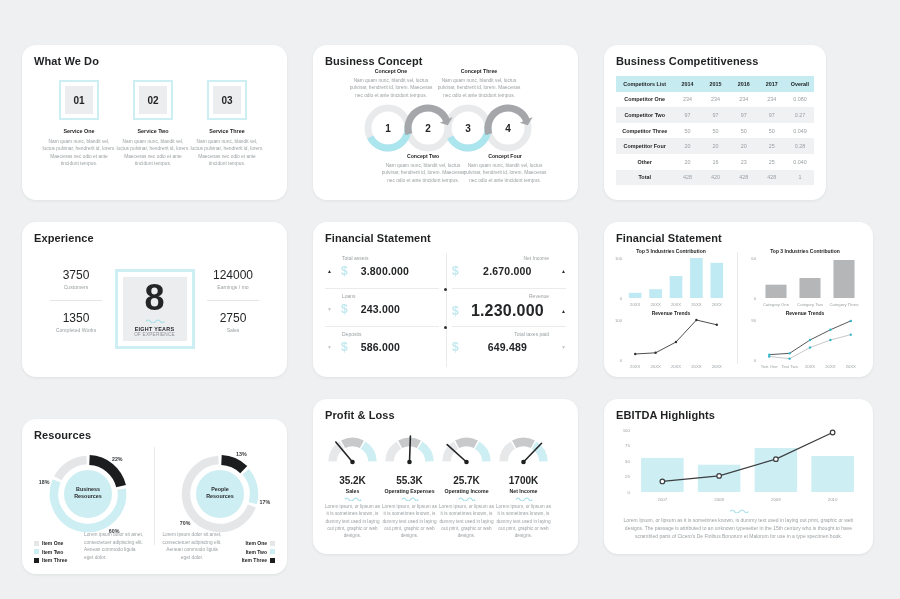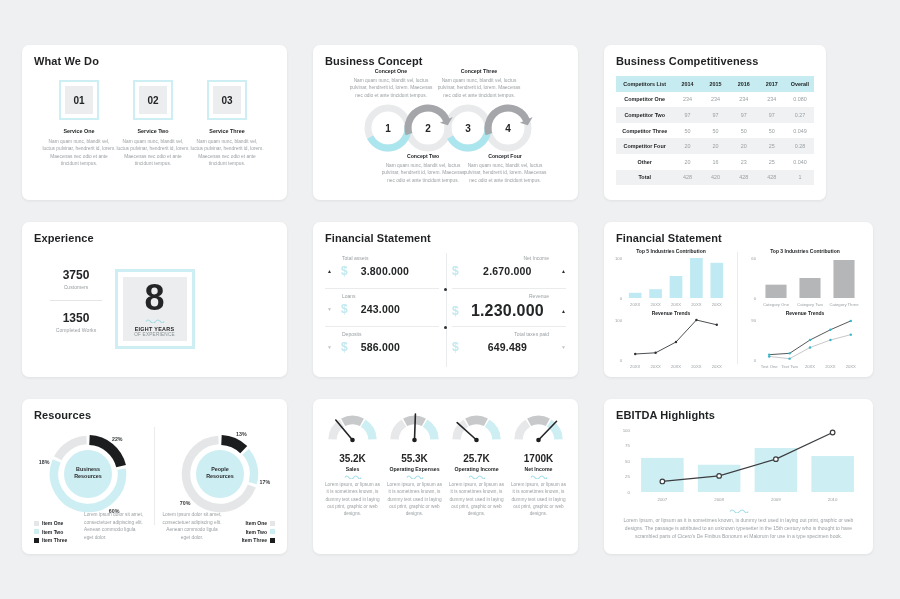--- a/index.html
+++ b/index.html
@@ -1,22 +1,22 @@
 <!DOCTYPE html>
 <html><head>
 <meta charset="utf-8">
 <style>
   html,body{margin:0;padding:0}
   body{width:900px;height:599px;background:#eef0f1;font-family:"Liberation Sans",sans-serif;color:#232527}
   svg{font-family:inherit}
   .canvas{position:relative;width:900px;height:599px;overflow:hidden}
-  .card{position:absolute;width:265px;height:155px;background:#fff;border-radius:7px;box-shadow:0 1px 3px rgba(30,40,50,.07)}
+  .card{position:absolute;width:265px;height:155px;background:#fff;border-radius:14px;box-shadow:0 1px 3px rgba(30,40,50,.07)}
   #card1{left:22px;top:45px}#card2{left:313px;top:45px}#card3{left:604px;top:45px;width:222px}
   #card4{left:22px;top:222px}#card5{left:313px;top:222px}#card6{left:604px;top:222px;width:269px}
-  #card7{left:22px;top:399px}#card8{left:313px;top:399px}#card9{left:604px;top:399px;width:269px}
+  #card7{left:22px;top:419px}#card8{left:313px;top:399px}#card9{left:604px;top:399px;width:269px}
   .card-title{margin:10px 12px 0;font-size:11px;font-weight:700;color:#1f2123;letter-spacing:.1px}
   .tinytxt{font-size:4.8px;color:#9ba0a3;line-height:1.55;margin:0}
   
   .services{display:flex;justify-content:flex-start;padding:0 20px;margin-top:13px}
   .service{width:74px;text-align:center}
   .numbox{position:relative;width:40px;height:40px;margin:0 auto;border:2px solid #cdeef2;box-sizing:border-box}
   .numbox-in{position:absolute;inset:4px;background:#ebedee;display:flex;align-items:center;justify-content:center;font-size:10px;font-weight:800;color:#232527}
   .svc-label{margin-top:8px;font-size:5.4px;font-weight:700;color:#232527}
   .service p{margin-top:4px}
   
@@ -28,21 +28,21 @@
   .comp-table{border-collapse:collapse;margin:9px 12px 0;width:calc(100% - 24px);table-layout:fixed}
   .comp-table th,.comp-table td{font-size:5.4px;text-align:center;padding:0;height:15.6px;vertical-align:middle}
   .comp-table th{background:#c6ebf0;color:#232527;font-weight:700}
   .comp-table th:nth-child(1),.comp-table td:nth-child(1){width:29%}
   .comp-table td{color:#9ba0a3}
   .comp-table td.rl{font-weight:700;color:#232527}
   .comp-table tbody tr:nth-child(even){background:#f0f1f3}
   
   .exp-col{position:absolute;top:46px;width:84px;text-align:center}
   .exp-left{left:12px}.exp-right{right:12px}
-  .exp-val{font-size:12px;font-weight:700;color:#232527}
+  .exp-val{font-size:12px;font-weight:400;color:#232527}
   .exp-lab{font-size:5.1px;color:#9ba0a3;margin-top:2px}
   .exp-div{height:1px;background:#e3e5e7;margin:10px 16px}
   .exp-box{position:absolute;left:50%;top:47px;margin-left:-40px;width:80px;height:80px;border:3px solid #cdeef2;box-sizing:border-box}
   .exp-box-inner{position:absolute;inset:5px;background:#ebedee;display:flex;flex-direction:column;align-items:center;justify-content:center}
   .exp-big{font-size:36px;font-weight:800;line-height:.95;color:#232527}
   .exp-cap1{font-size:5.4px;font-weight:800;letter-spacing:.3px;margin-top:1px}
   .exp-cap2{font-size:4.7px;color:#8d9194;letter-spacing:.2px}
   .squig{display:block;margin:2px auto}
   
   .fs-wrap{position:absolute;left:12px;right:12px;top:29px;bottom:8px}
@@ -79,21 +79,21 @@
   .res-legend{position:absolute;bottom:11px}
   #legL{left:12px}#legR{right:12px}
   .leg-row{display:flex;align-items:center;margin-top:2.5px}
   .leg-row.rev{justify-content:flex-end}
   .leg-sw{width:5px;height:5px;flex:0 0 auto}
   .leg-lab{font-size:5px;font-weight:700;color:#232527;margin:0 3px}
   .res-cap{position:absolute;bottom:13px;width:60px}
   #capL{left:62px;text-align:left}
   #capR{left:139px;width:62px;text-align:center}
   
-  .gauges{display:flex;justify-content:space-between;padding:0 11px;margin-top:11px}
+  .gauges{display:flex;padding:0 11px;margin-top:11px}
   .gauge-col{width:57px;text-align:center}
   .g-val{font-size:10px;font-weight:800;color:#232527;margin-top:2px}
   .g-lab{font-size:5.2px;font-weight:700;margin-top:2px}
   .g-body{margin-top:2px;font-size:4.7px}
   
   #ebitda-chart{position:absolute;left:12px;top:27px;width:245px;height:78px}
   .eb-squig{position:absolute;left:50%;top:109px;margin-left:-10px}
   .eb-body{position:absolute;left:14px;right:14px;top:118px;text-align:center;font-size:5px}
 </style>
 </head>
@@ -248,20 +248,31 @@
     <div class="exp-box">
       <div class="exp-box-inner">
         <div class="exp-big">8</div>
         <svg class="squig" width="20" height="5" viewBox="0 0 20 5">
             <path d="M1 3.5 Q3 .5 5.5 3.5 T10.5 3.5 T15.5 3.5 T19 3.5" stroke="#9edde8" stroke-width="1.1" fill="none"></path>
           </svg>
         <div class="exp-cap1">EIGHT YEARS</div>
         <div class="exp-cap2">OF EXPERIENCE</div>
       </div>
     </div>
+    <div class="exp-col exp-right">
+        <div class="exp-stat">
+          <div class="exp-val">124000</div>
+          <div class="exp-lab">Earnings / mo</div>
+        </div>
+        <div class="exp-div"></div>
+        <div class="exp-stat">
+          <div class="exp-val">2750</div>
+          <div class="exp-lab">Sales</div>
+        </div>
+      </div>
   </section>
 
   <section class="card" id="card5">
     <h2 class="card-title">Financial Statement</h2>
     <div class="fs-vline"></div>
     <div class="fs-dot fs-dot1"></div>
     <div class="fs-dot fs-dot2"></div>
     <div class="fs-wrap">
       <div class="fs-col fs-left">
           <div class="fs-row bb">
@@ -434,20 +445,21 @@
           <span class="leg-sw" style="background: rgb(205, 238, 242);"></span>
         </div>
         <div class="leg-row rev">
           <span class="leg-lab">Item Three</span>
           <span class="leg-sw" style="background: rgb(27, 29, 31);"></span>
         </div>
       </div>
   </section>
 
   <section class="card" id="card8">
+    <h2 class="card-title">Profit &amp; Loss</h2>
     <div class="gauges">
         <div class="gauge-col">
           <div class="g-chart"><svg width="57" height="37" viewBox="0 0 57 37">
               <path d="M8.512183459618086 29.302010065949982 A20 20 0 0 1 17.9016147153359 13.039038076871481" fill="none" stroke="#e7e8ea" stroke-width="8.5"></path>
               <path d="M19.110568744282183 12.34104814282146 A20 20 0 0 1 37.88943125571781 12.341048142821457" fill="none" stroke="#c7c9cb" stroke-width="8.5"></path>
               <path d="M39.09838528466409 13.039038076871478 A20 20 0 0 1 48.487816540381914 29.302010065949982" fill="none" stroke="#cdeef2" stroke-width="8.5"></path>
               <line x1="28.5" y1="30" x2="11.787522148149975" y2="10.082844478906573" stroke="#232527" stroke-width="1.6" stroke-linecap="round"></line>
               <circle cx="28.5" cy="30" r="2.3" fill="#1c1e20"></circle>
             </svg></div>
           <div class="g-val">35.2K</div>

